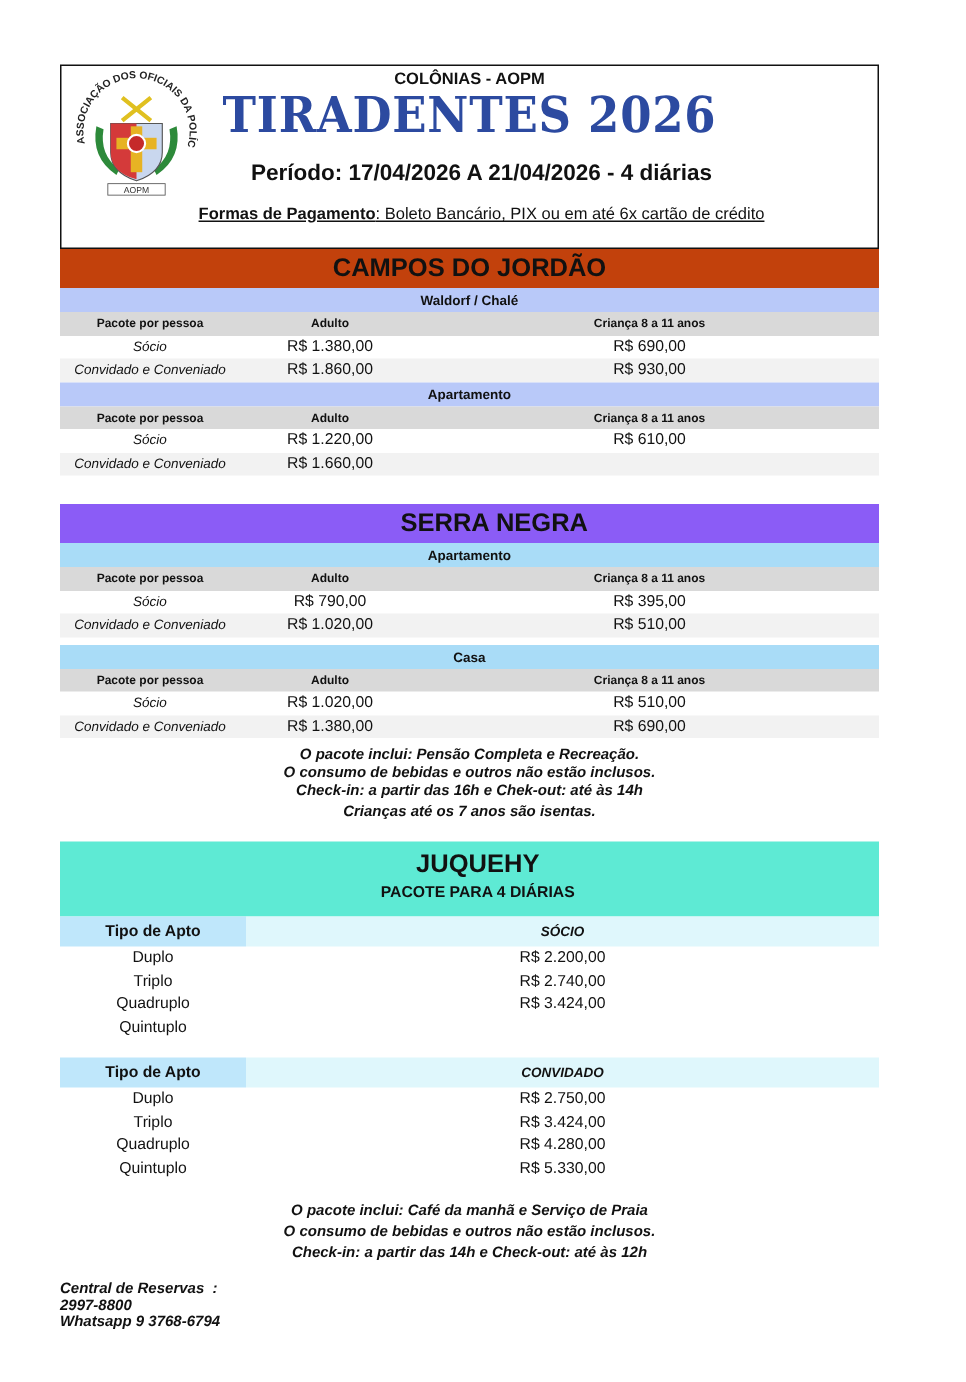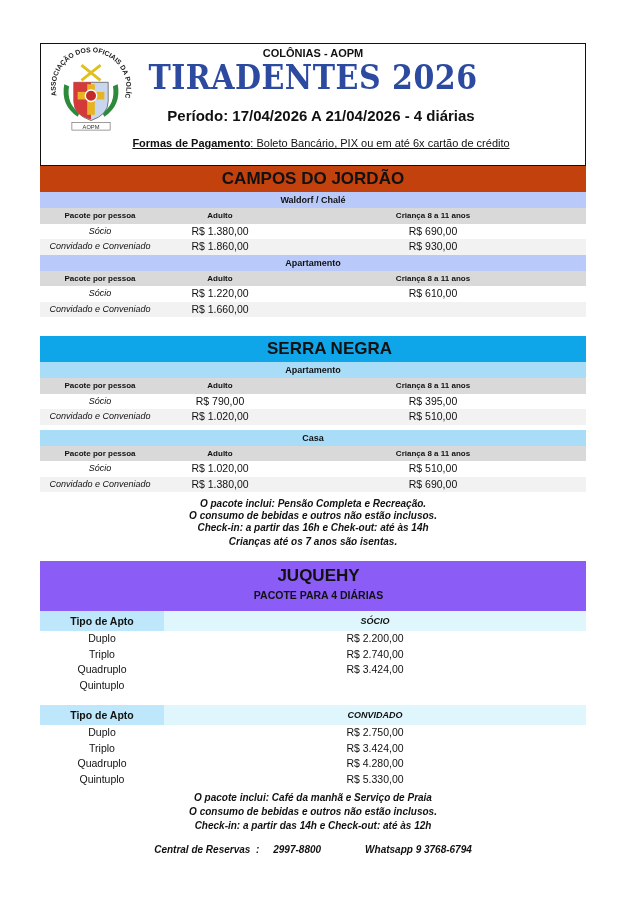--- a/index.html
+++ b/index.html
@@ -37,27 +37,27 @@
   .col-head span, .row span { display: block; text-align: center; }
   .c1 { width: 120px; }
   .c2 { width: 120px; }
   .c3 { width: 306px; }
   .row { font-size: 10.5px; }
   .row .c1 { font-style: italic; font-size: 9px; }
   .row.alt { background: #f2f2f2; }
 
   .cj .resort-title { background: #c2410c; }
   .cj .sub-title { background: #b9c9f9; }
-  .sn .resort-title { background: #0ea5e9; padding-left: 33px; }
+  .sn .resort-title { background: #8b5cf6; padding-left: 33px; }
   .sn .sub-title { background: #a9dcf7; }
 
   .notes { text-align: center; font-weight: bold; font-style: italic; font-size: 10px; line-height: 12px; }
 
   
-  .jq-head { background: #8b5cf6; text-align: center; height: 50px; padding-left: 11px; }
+  .jq-head { background: #5eead4; text-align: center; height: 50px; padding-left: 11px; }
   .jq-head .name { font-weight: bold; font-size: 17px; padding-top: 5px; height: 28px; }
   .jq-head .pkg { font-weight: bold; font-size: 10.5px; }
   .jq-colhead { display: flex; height: 20px; line-height: 20px; }
   .jq-colhead .t { width: 124px; background: #bfe7fb; text-align: center; font-weight: bold; font-size: 10.5px; }
   .jq-colhead .p { width: 422px; background: #dff7fc; text-align: center; font-weight: bold; font-style: italic; font-size: 9px; }
   .jq-row { display: flex; height: 15.5px; line-height: 15.5px; font-size: 10.5px; }
   .jq-row .t { width: 124px; text-align: center; }
   .jq-row .p { width: 422px; text-align: center; }
 
   .footer { display: flex; justify-content: center; font-weight: bold; font-style: italic; font-size: 10px; }
@@ -221,27 +221,27 @@
       </div>
     <div class="jq-row">
         <div class="t">Quadruplo</div>
         <div class="p">R$ 4.280,00</div>
       </div>
     <div class="jq-row">
         <div class="t">Quintuplo</div>
         <div class="p">R$ 5.330,00</div>
       </div>
 
-    <div class="notes" style="margin-top:4px; line-height:14px;">
+    <div class="notes" style="margin-top:14px; line-height:14px;">
       <div>O pacote inclui: Café da manhã e Serviço de Praia</div>
       <div>O consumo de bebidas e outros não estão inclusos.</div>
       <div>Check-in: a partir das 14h e Check-out: até às 12h</div>
     </div>
 
-    <div class="footer" style="margin-top:11px;">
+    <div class="footer" style="margin-top:11px;flex-direction:column;">
       <span>Central de Reservas  :</span>
       <span style="width:14px"></span>
       <span>2997-8800</span>
       <span style="width:44px"></span>
       <span>Whatsapp 9 3768-6794</span>
     </div>
   </div>
 </div>
 
 </body></html>

